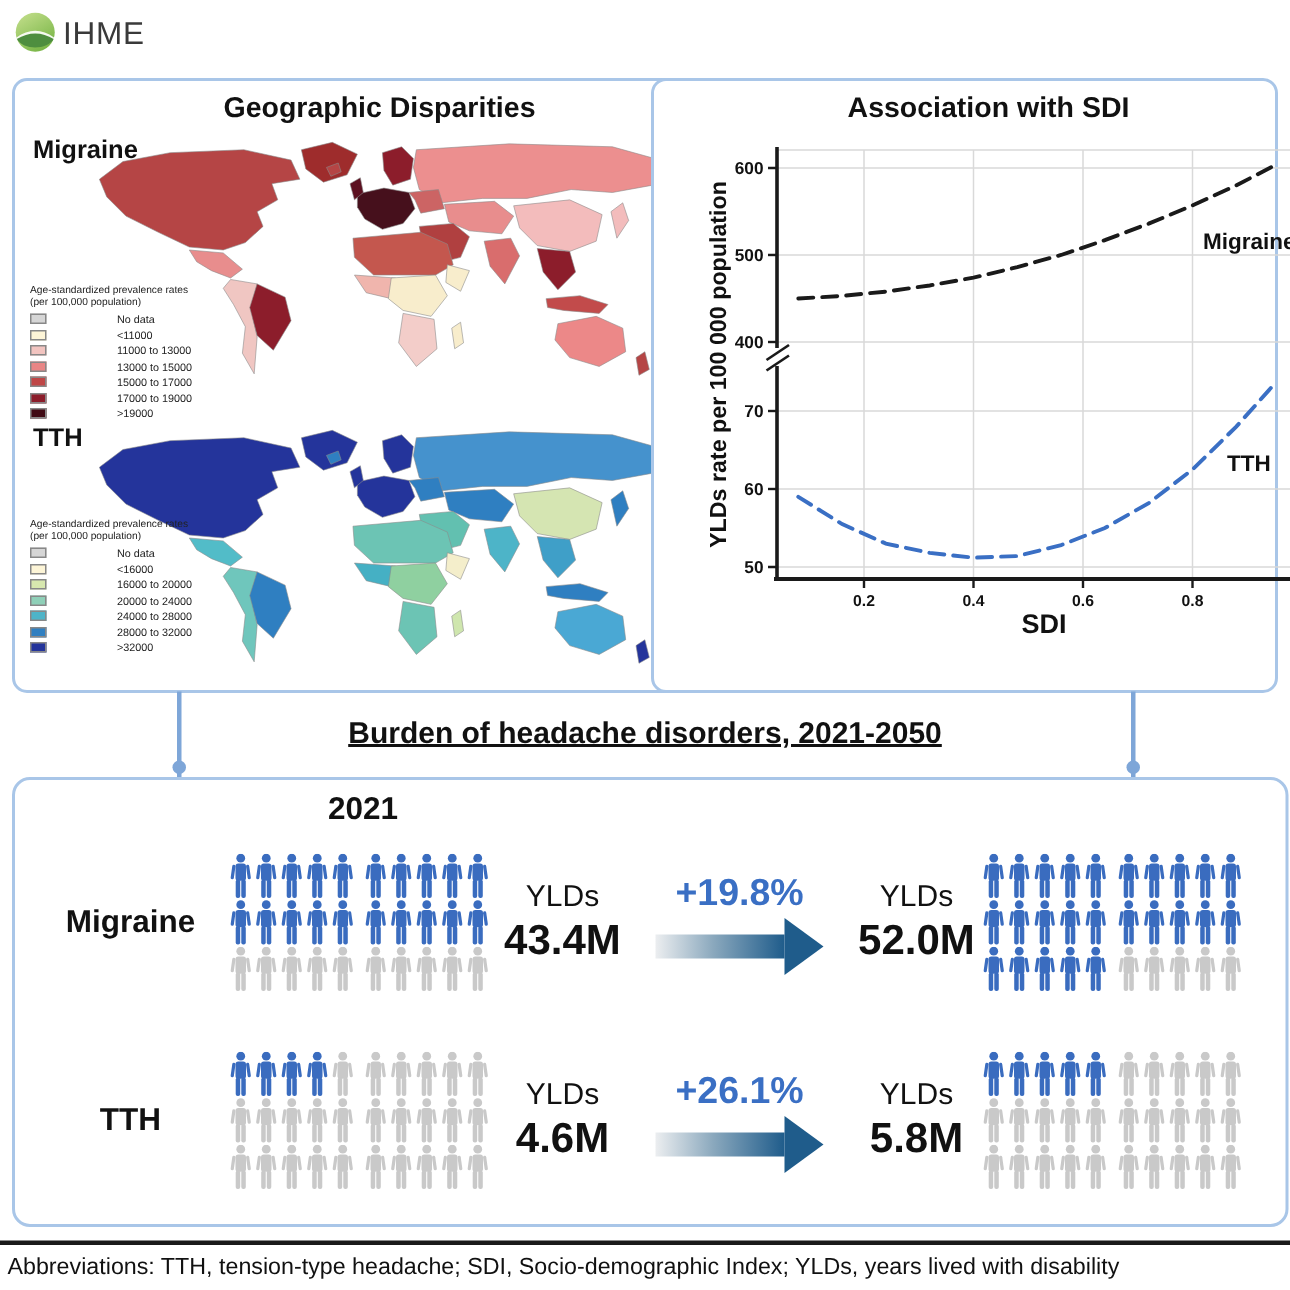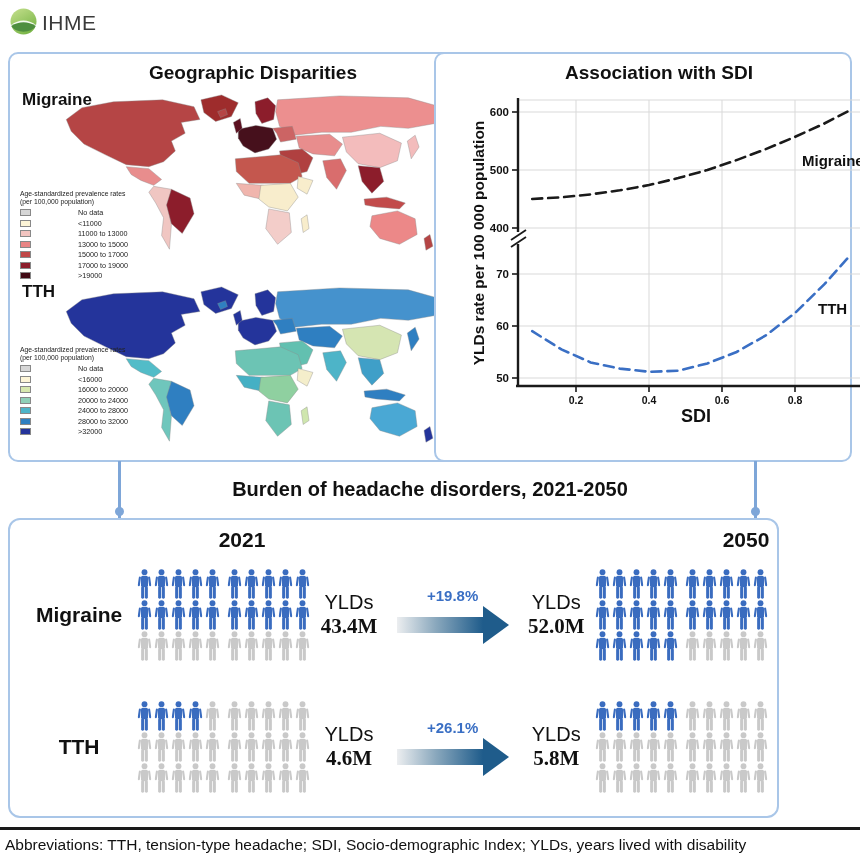--- a/index.html
+++ b/index.html
@@ -30,37 +30,37 @@
   .legend-label{font-size:7.2px;color:#222;}
 
   .sdi-chart{display:block;margin:2px auto 0;}
 
   
   .conn{position:absolute;width:3px;background:var(--connector,#7ea6d8);}
   #conn-left{left:118px;top:461px;height:57px;}
   #conn-right{left:754px;top:461px;height:57px;}
   .conn-dot{position:absolute;width:9px;height:9px;border-radius:50%;background:var(--connector,#7ea6d8);}
   #dot-left{left:115px;top:507px;} #dot-right{left:751px;top:507px;}
-  .burden-title{position:absolute;top:478px;left:0;right:0;text-align:center;font-size:20px;font-weight:bold;}
+  .burden-title{position:absolute;top:478px;left:0;right:0;text-align:center;font-size:20px;font-weight:bold;text-decoration:underline;}
 
   
-  #burden-panel{left:8px;top:518px;width:771px;height:300px;border-radius:12px;}
+  #burden-panel{left:8px;top:518px;width:851px;height:300px;border-radius:12px;}
   .year-h{position:absolute;top:8px;width:180px;font-size:21px;font-weight:bold;text-align:center;}
   #year-2021{left:142px;} #year-2050{left:646px;}
   .b-row{position:absolute;left:12px;right:8px;height:118px;display:flex;align-items:center;}
   #b-row-0{top:36px;} #b-row-1{top:168px;}
   .b-label{width:130px;text-align:center;font-weight:bold;font-size:21px;}
   .p-grid{width:180px;display:flex;flex-direction:column;gap:1px;}
   .p-row{display:flex;}
   .person{width:17px;height:30px;flex:none;}
   .person.g5{margin-right:5px;}
   .stat{width:86px;text-align:center;font-size:20px;line-height:1.18;}
-  .stat .v{font-weight:bold;font-size:21px;font-family:Liberation Serif, serif;}
+  .stat .v{font-weight:bold;font-size:28px;}
   .arrow-box{width:150px;display:flex;flex-direction:column;align-items:center;}
-  .pct{color:var(--change-text,#3a6fc4);font-weight:bold;font-size:15px;margin-bottom:2px;}
+  .pct{color:var(--change-text,#3a6fc4);font-weight:bold;font-size:25px;margin-bottom:2px;}
   .arrow{display:flex;align-items:center;}
   .arrow-body{width:86px;height:16px;background:linear-gradient(90deg,#eceef0 0%,#8aa8bd 45%,var(--arrow-dark,#1f5c8b) 100%);}
   .arrow-head{width:0;height:0;border-top:19px solid transparent;border-bottom:19px solid transparent;border-left:26px solid var(--arrow-dark,#1f5c8b);}
 
   
   .footer-rule{position:absolute;left:0;top:827px;width:860px;height:3px;background:#1a1a1a;}
   .footer-text{position:absolute;left:5px;top:836px;font-size:15.5px;color:#111;}
 
   .defs-hidden{position:absolute;width:0;height:0;overflow:hidden;}
 </style>
@@ -280,21 +280,20 @@
   </div>
 
   <div class="conn" id="conn-left"></div>
   <div class="conn" id="conn-right"></div>
   <div class="conn-dot" id="dot-left"></div>
   <div class="conn-dot" id="dot-right"></div>
   <div class="burden-title">Burden of headache disorders, 2021-2050</div>
 
   <div class="panel" id="burden-panel">
     <div class="year-h" id="year-2021">2021</div>
-    <div class="year-h" id="year-2050">2050</div>
 
     <div class="b-row" id="b-row-0">
       <div class="b-label">Migraine</div>
       <div class="p-grid">
           <div class="p-row">
             <svg class="person" viewBox="0 0 20 42">
               <use href="#person-icon" xlink:href="#person-icon" fill="#3a6cbf"></use>
             </svg>
             <svg class="person" viewBox="0 0 20 42">
               <use href="#person-icon" xlink:href="#person-icon" fill="#3a6cbf"></use>

